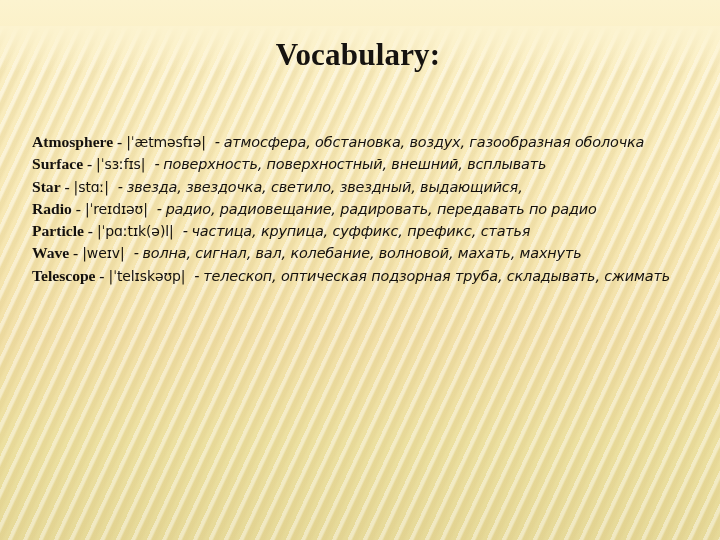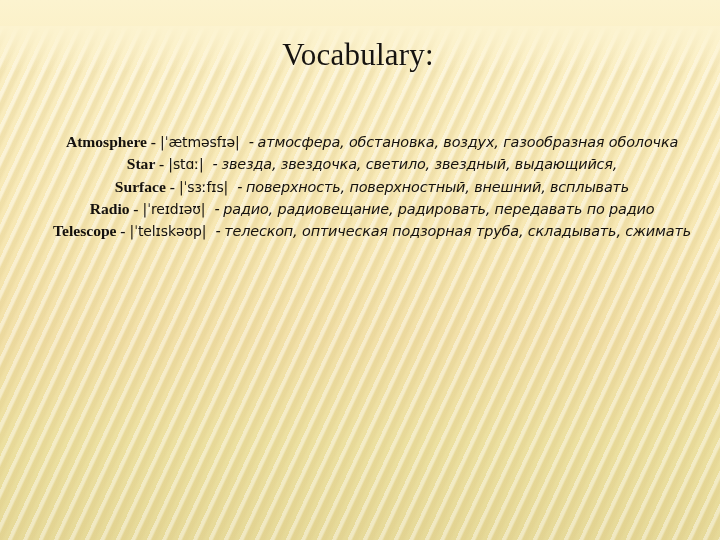--- a/index.html
+++ b/index.html
@@ -70,33 +70,32 @@
     inset: 0;
   }
 
   .slide-title {
     position: absolute;
     left: 0;
     right: 4px;
     top: 38px;
     text-align: center;
     font-family: "Liberation Serif", "DejaVu Serif", serif;
-    font-weight: normal;
+    font-weight: bold;
     font-size: 31px;
     line-height: 1.1;
     color: #161310;
     letter-spacing: 0.2px;
   }
 
   .vocab-list {
     position: absolute;
     left: 32px;
     top: 131px;
     right: 8px;
-    text-align: center;
   }
 
   .vocab-line {
     font-size: 15.2px;
     line-height: 21.3px;
     color: #14110e;
     white-space: nowrap;
   }
 
   .term {
@@ -145,20 +144,22 @@
   <div id="bg-gradient"></div>
   <div id="bg-stripes"></div>
   <div id="bg-stripes-fade"></div>
 
   <div id="content">
 
     <div class="slide-title">Vocabulary:</div>
 
     <div class="vocab-list" id="vocab-list">
         <div class="vocab-line"><span class="term">Atmosphere</span> <span class="dash">-</span><span class="sp"></span><span class="ipa">|ˈætməsfɪə|</span><span class="sp-wide"></span><span class="translation">-</span> <span class="translation">атмосфера, обстановка, воздух, газообразная оболочка</span></div>
+        <div class="vocab-line"><span class="term">Surface</span> <span class="dash">-</span><span class="sp"></span><span class="ipa">|ˈsɜːfɪs|</span><span class="sp-wide"></span><span class="translation">-</span> <span class="translation">поверхность, поверхностный, внешний, всплывать</span></div>
         <div class="vocab-line"><span class="term">Star</span> <span class="dash">-</span><span class="sp"></span><span class="ipa">|stɑː|</span><span class="sp-wide"></span><span class="translation">-</span> <span class="translation">звезда, звездочка, светило, звездный, выдающийся,</span></div>
-        <div class="vocab-line"><span class="term">Surface</span> <span class="dash">-</span><span class="sp"></span><span class="ipa">|ˈsɜːfɪs|</span><span class="sp-wide"></span><span class="translation">-</span> <span class="translation">поверхность, поверхностный, внешний, всплывать</span></div>
         <div class="vocab-line"><span class="term">Radio</span> <span class="dash">-</span><span class="sp"></span><span class="ipa">|ˈreɪdɪəʊ|</span><span class="sp-wide"></span><span class="translation">-</span> <span class="translation">радио, радиовещание, радировать, передавать по радио</span></div>
+        <div class="vocab-line"><span class="term">Particle</span> <span class="dash">-</span><span class="sp"></span><span class="ipa">|ˈpɑːtɪk(ə)l|</span><span class="sp-wide"></span><span class="translation">-</span> <span class="translation">частица, крупица, суффикс, префикс, статья</span></div>
+        <div class="vocab-line"><span class="term">Wave</span> <span class="dash">-</span><span class="sp"></span><span class="ipa">|weɪv|</span><span class="sp-wide"></span><span class="translation">-</span> <span class="translation">волна, сигнал, вал, колебание, волновой, махать, махнуть</span></div>
         <div class="vocab-line"><span class="term">Telescope</span> <span class="dash">-</span><span class="sp"></span><span class="ipa">|ˈtelɪskəʊp|</span><span class="sp-wide"></span><span class="translation">-</span> <span class="translation">телескоп, оптическая подзорная труба, складывать, сжимать</span></div>
       </div>
 
   </div>
 </div>
 
 </body></html>

